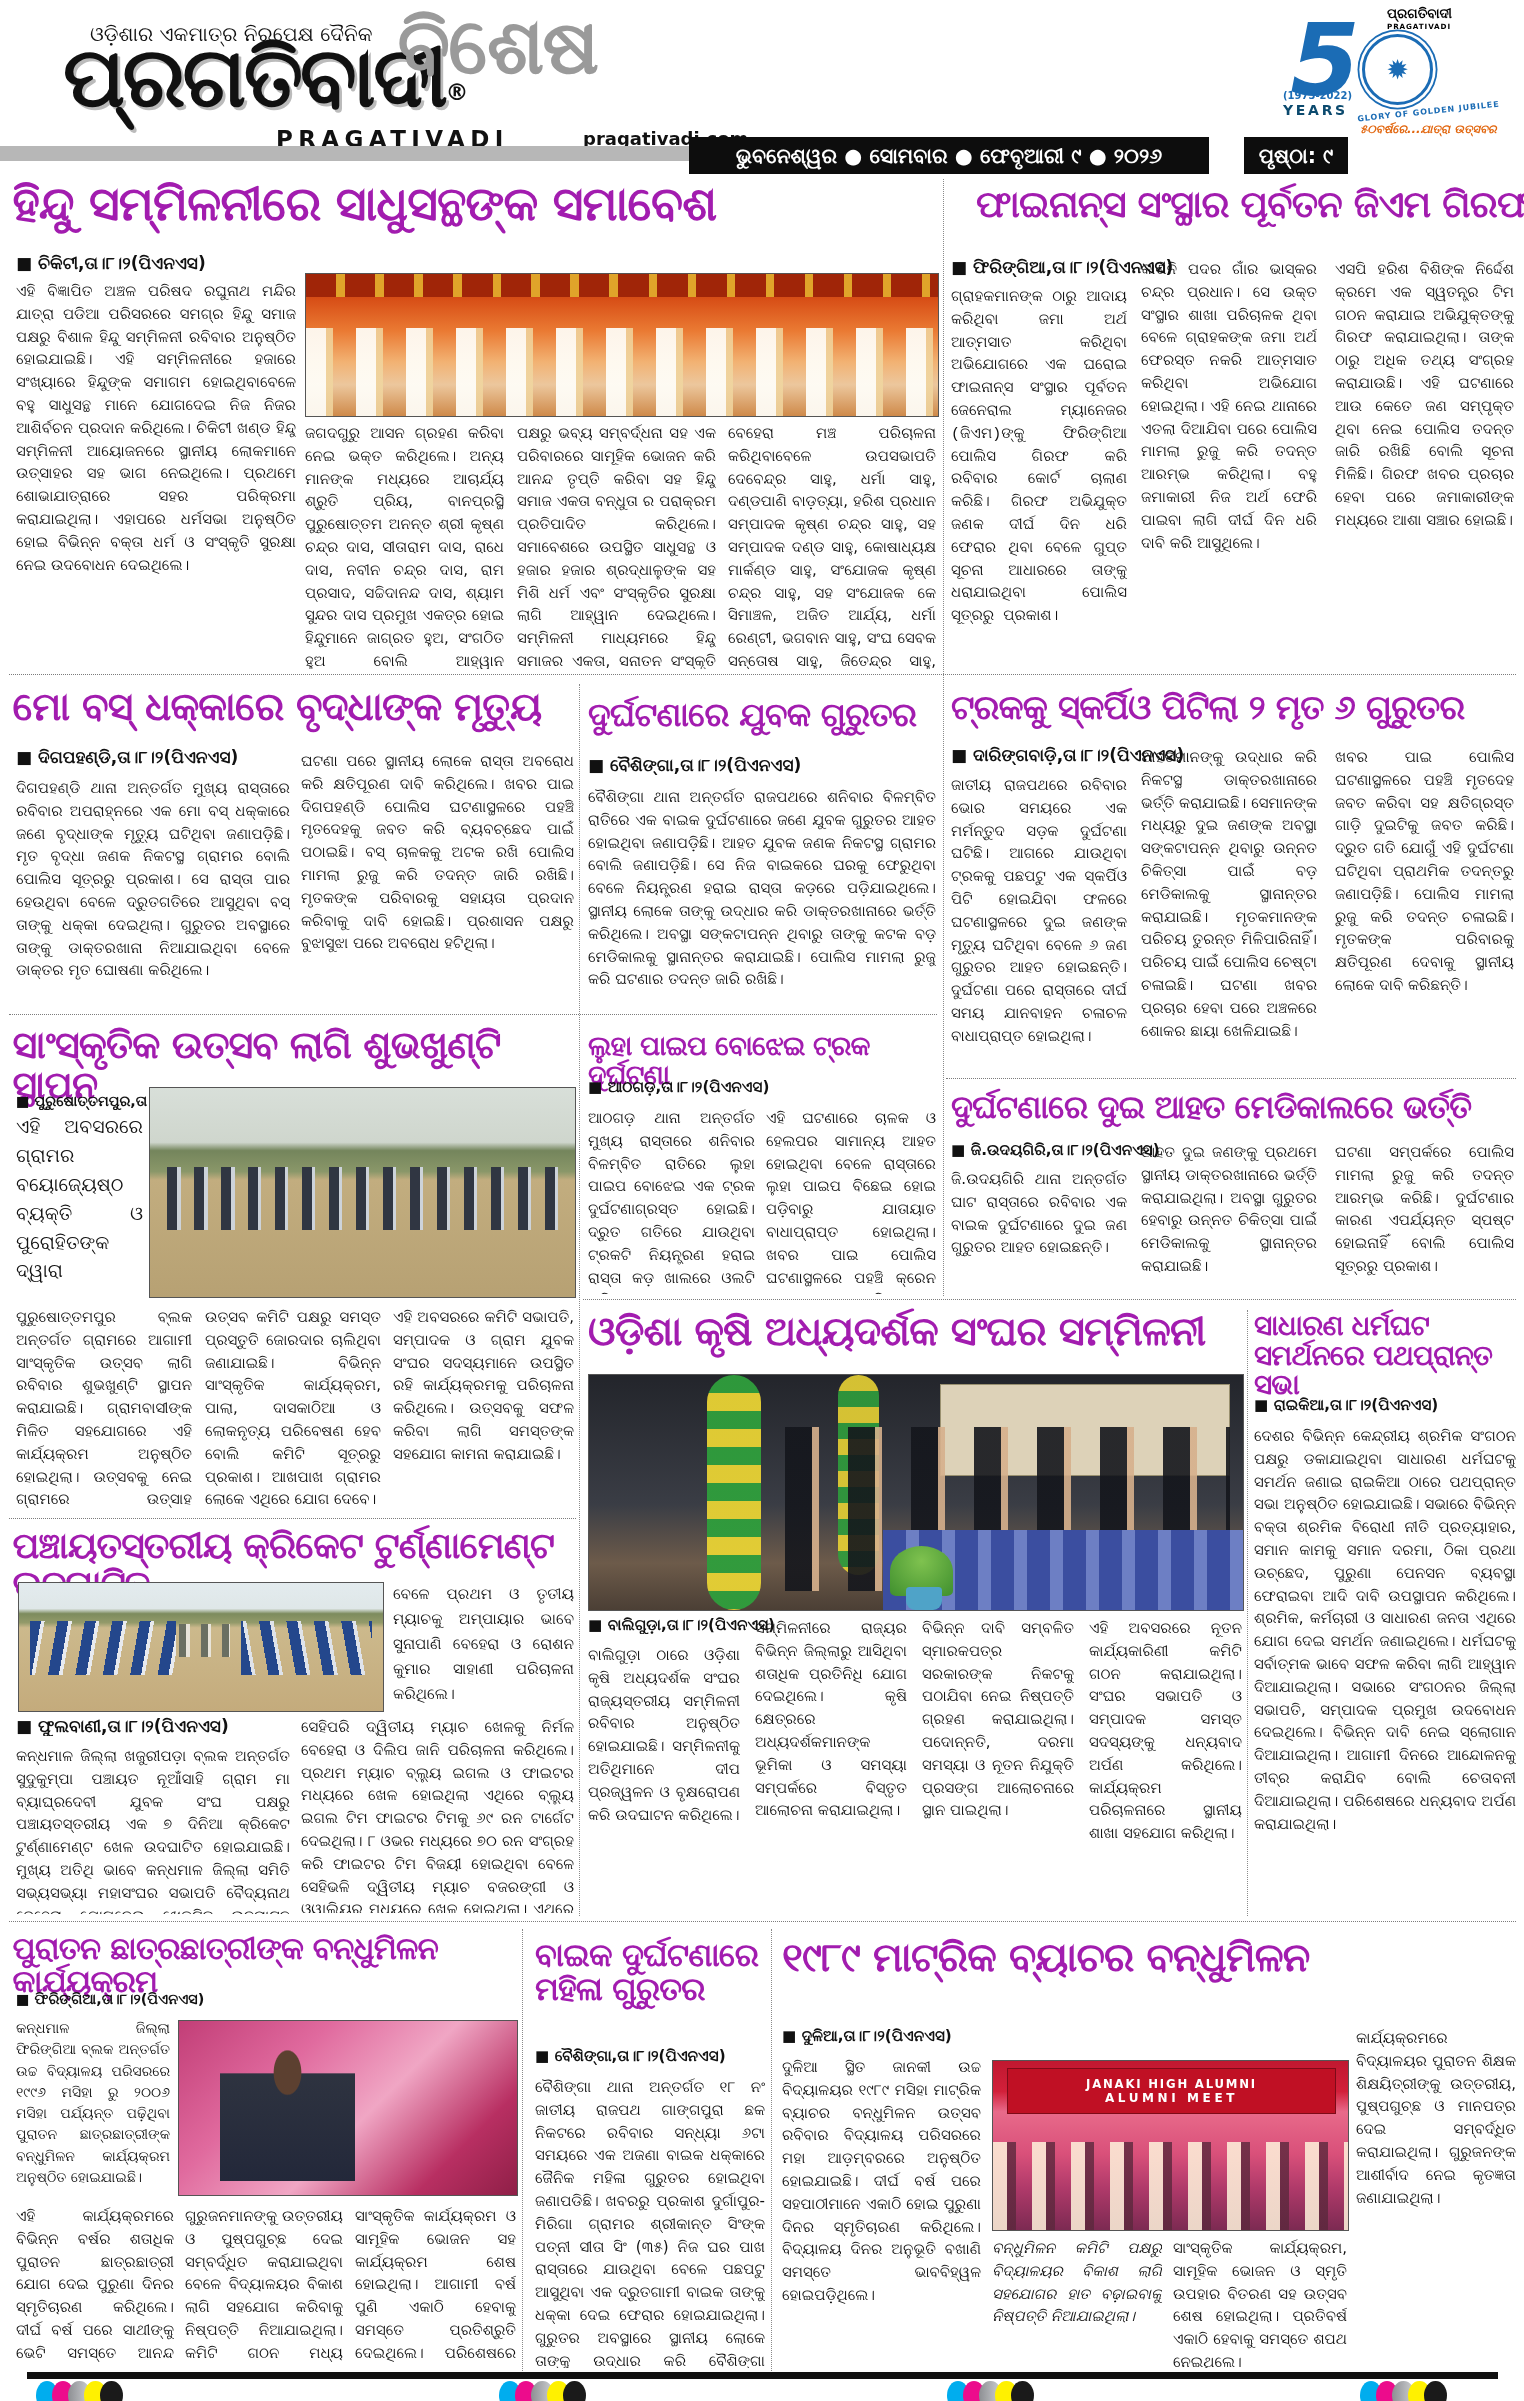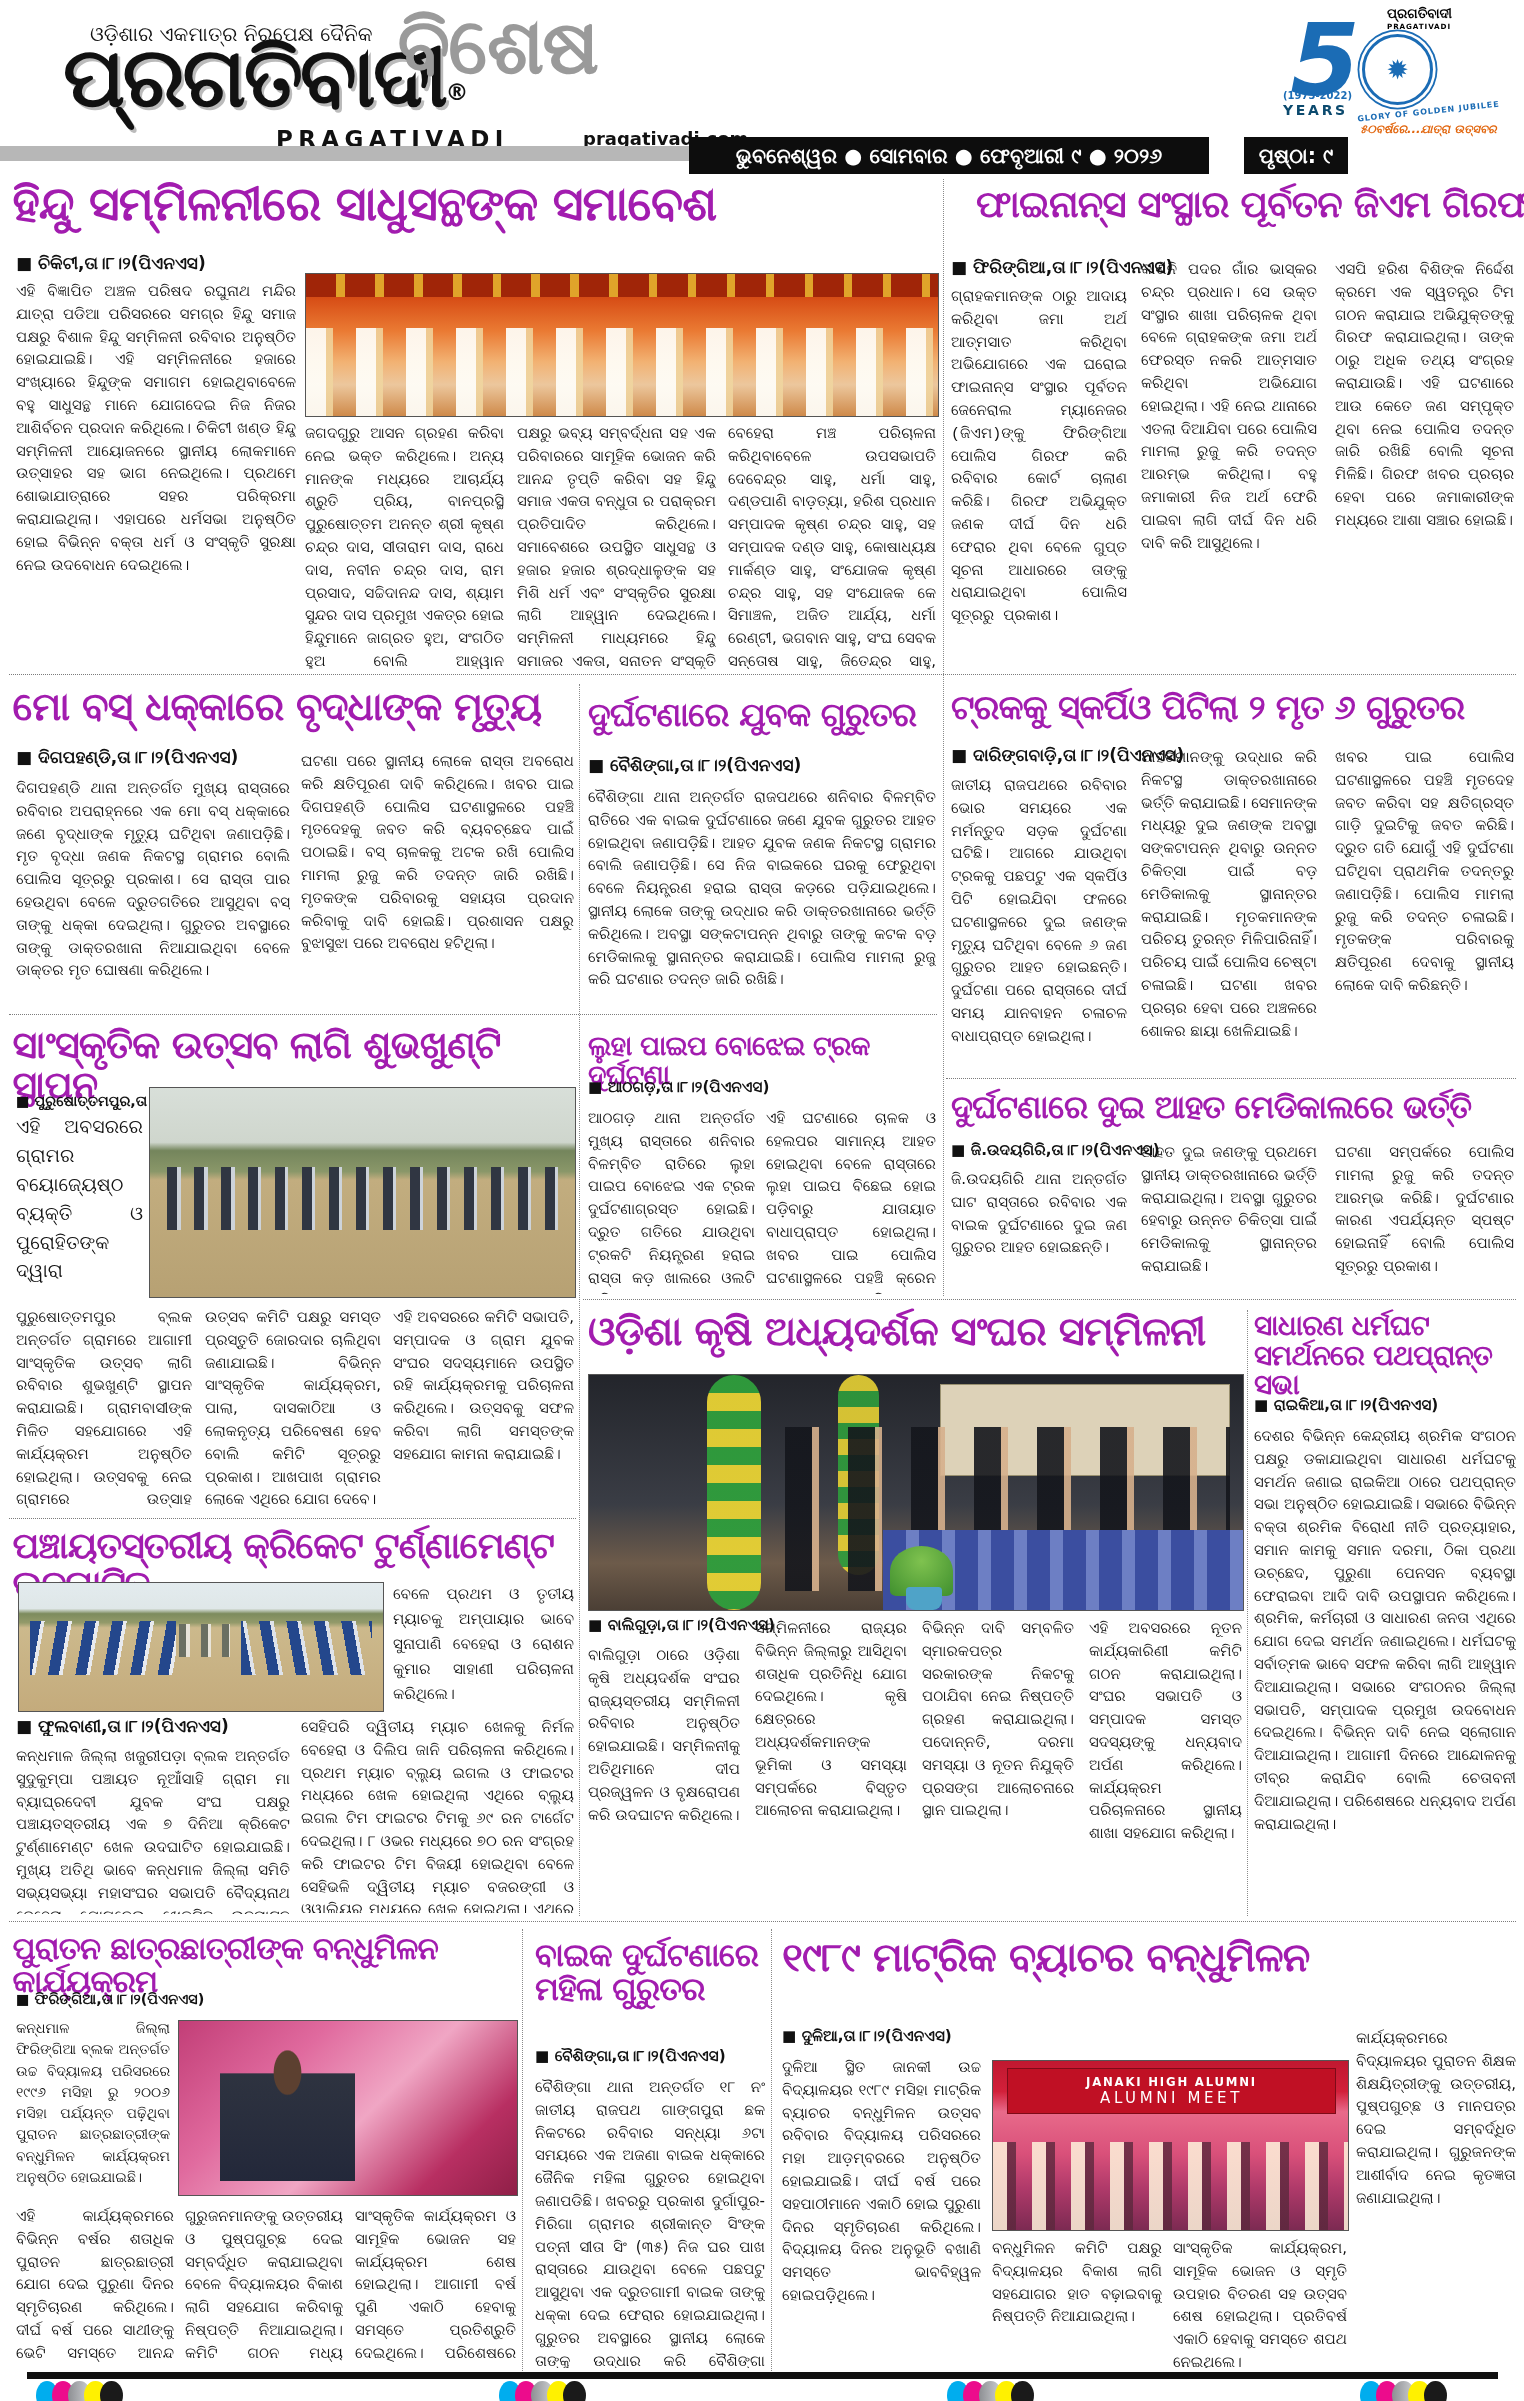--- a/index.html
+++ b/index.html
@@ -66,21 +66,21 @@
       background:repeating-linear-gradient(90deg,#6a6f62 0 7.2px,#e8e4da 7.2px 10.8px,rgba(0,0,0,0) 10.8px 21.5px);}
   .ph12{background:linear-gradient(135deg,#c23e77 0%,#e06a9e 30%,#f0a6c4 55%,#b82f62 80%,#8f1f47 100%);}
   .ph12 .p12-fig{position:absolute;left:12%;top:12%;width:40%;height:80%;
       background:radial-gradient(ellipse at 50% 22%,#5c4030 0 14%,rgba(0,0,0,0) 15%),
                  linear-gradient(180deg,rgba(0,0,0,0) 22%,#2e3340 23%,#23283a 100%);}
   .ph14{background:linear-gradient(180deg,#c01830 0%,#d2203a 18%,#e86a8a 30%,#d9507a 55%,#b03a6a 75%,#7c2a52 100%);}
   .ph14 .p14-banner{position:absolute;left:4%;top:4%;width:92%;height:26%;background:#c01024;
       display:flex;flex-direction:column;align-items:center;justify-content:center;color:#fff;
       border:0.9px solid #7d0a18;}
   .ph14 .p14-b1{font-size:11.7px;font-weight:800;letter-spacing:1.8px;}
-  .ph14 .p14-b2{font-size:15px;font-weight:400;letter-spacing:3.6px;}
+  .ph14 .p14-b2{font-size:12px;font-weight:700;letter-spacing:3.6px;}
   .ph14 .p14-crowd{position:absolute;left:0;bottom:0;width:100%;height:52%;
       background:repeating-linear-gradient(90deg,rgba(255,244,220,.85) 0 14.4px,rgba(90,40,60,.8) 14.4px 23px,rgba(0,0,0,0) 23px 39px);}
   
   .bottom-rule{background:#101010;}
   .mark{display:inline-block;width:22.4px;height:29px;border-radius:50%;margin-right:-6.3px;}
 </style>
 </head>
 <body>
 
 <div class="page">
@@ -222,21 +222,21 @@
   <div class="abs byline" style="left:782px;top:2027px;font-size:15.2px;">■ ଦୁଳିଆ,ତା।୮।୨(ପିଏନଏସ)</div>
   <div class="abs col" style="left:782px;top:2056px;width:199px;height:312px;">ଦୁଳିଆ ସ୍ଥିତ ଜାନକୀ ଉଚ୍ଚ ବିଦ୍ୟାଳୟର ୧୯୮୯ ମସିହା ମାଟ୍ରିକ ବ୍ୟାଚର ବନ୍ଧୁମିଳନ ଉତ୍ସବ ରବିବାର ବିଦ୍ୟାଳୟ ପରିସରରେ ମହା ଆଡ଼ମ୍ବରରେ ଅନୁଷ୍ଠିତ ହୋଇଯାଇଛି। ଦୀର୍ଘ ବର୍ଷ ପରେ ସହପାଠୀମାନେ ଏକାଠି ହୋଇ ପୁରୁଣା ଦିନର ସ୍ମୃତିଚାରଣ କରିଥିଲେ। ବିଦ୍ୟାଳୟ ଦିନର ଅନୁଭୂତି ବଖାଣି ସମସ୍ତେ ଭାବବିହ୍ୱଳ ହୋଇପଡ଼ିଥିଲେ।</div>
   <div class="abs photo ph14" style="left:992px;top:2060px;width:355px;height:169px;">
     <div class="p14-banner">
       <div class="p14-b1">JANAKI HIGH ALUMNI</div>
       <div class="p14-b2">ALUMNI MEET</div>
     </div>
     <div class="p14-crowd"></div>
   </div>
   <div class="abs col" style="left:1356px;top:2027px;width:160px;height:341px;">କାର୍ଯ୍ୟକ୍ରମରେ ବିଦ୍ୟାଳୟର ପୁରାତନ ଶିକ୍ଷକ ଶିକ୍ଷୟିତ୍ରୀଙ୍କୁ ଉତ୍ତରୀୟ, ପୁଷ୍ପଗୁଚ୍ଛ ଓ ମାନପତ୍ର ଦେଇ ସମ୍ବର୍ଦ୍ଧିତ କରାଯାଇଥିଲା। ଗୁରୁଜନଙ୍କ ଆଶୀର୍ବାଦ ନେଇ କୃତଜ୍ଞତା ଜଣାଯାଇଥିଲା।</div>
-  <div class="abs col" style="left:992px;top:2237px;width:170px;height:131px;">ବନ୍ଧୁମିଳନ କମିଟି ପକ୍ଷରୁ ବିଦ୍ୟାଳୟର ବିକାଶ ଲାଗି ସହଯୋଗର ହାତ ବଢ଼ାଇବାକୁ ନିଷ୍ପତ୍ତି ନିଆଯାଇଥିଲା।</div>
+  <div class="abs col" style="left:992px;top:2237px;width:170px;height:131px;font-style:italic;">ବନ୍ଧୁମିଳନ କମିଟି ପକ୍ଷରୁ ବିଦ୍ୟାଳୟର ବିକାଶ ଲାଗି ସହଯୋଗର ହାତ ବଢ଼ାଇବାକୁ ନିଷ୍ପତ୍ତି ନିଆଯାଇଥିଲା।</div>
   <div class="abs col" style="left:1173px;top:2237px;width:174px;height:131px;">ସାଂସ୍କୃତିକ କାର୍ଯ୍ୟକ୍ରମ, ସାମୂହିକ ଭୋଜନ ଓ ସ୍ମୃତି ଉପହାର ବିତରଣ ସହ ଉତ୍ସବ ଶେଷ ହୋଇଥିଲା। ପ୍ରତିବର୍ଷ ଏକାଠି ହେବାକୁ ସମସ୍ତେ ଶପଥ ନେଇଥିଲେ।</div>
 
   <div class="abs bottom-rule" style="left:27px;top:2372px;width:1471px;height:7.2px;"></div>
   <div class="abs" style="left:36px;top:2381px;">
     <span class="mark" style="background:#00adee;"></span><span class="mark" style="background:#ec0c8c;"></span><span class="mark" style="background:linear-gradient(90deg,#8d8f93,#cfd1d4);"></span><span class="mark" style="background:#fff100;"></span><span class="mark" style="background:#1a1a1a;"></span>
   </div>
   <div class="abs" style="left:499px;top:2381px;">
     <span class="mark" style="background:#00adee;"></span><span class="mark" style="background:#ec0c8c;"></span><span class="mark" style="background:linear-gradient(90deg,#8d8f93,#cfd1d4);"></span><span class="mark" style="background:#fff100;"></span><span class="mark" style="background:#1a1a1a;"></span>
   </div>
   <div class="abs" style="left:947px;top:2381px;">

